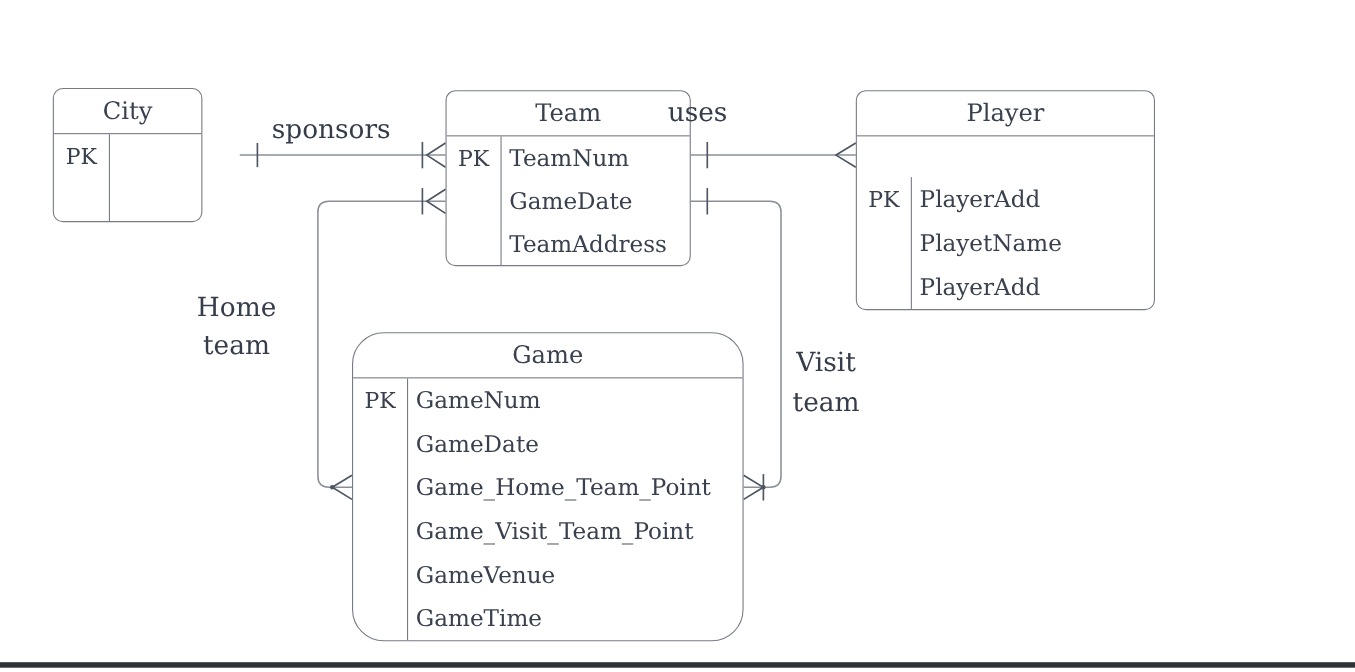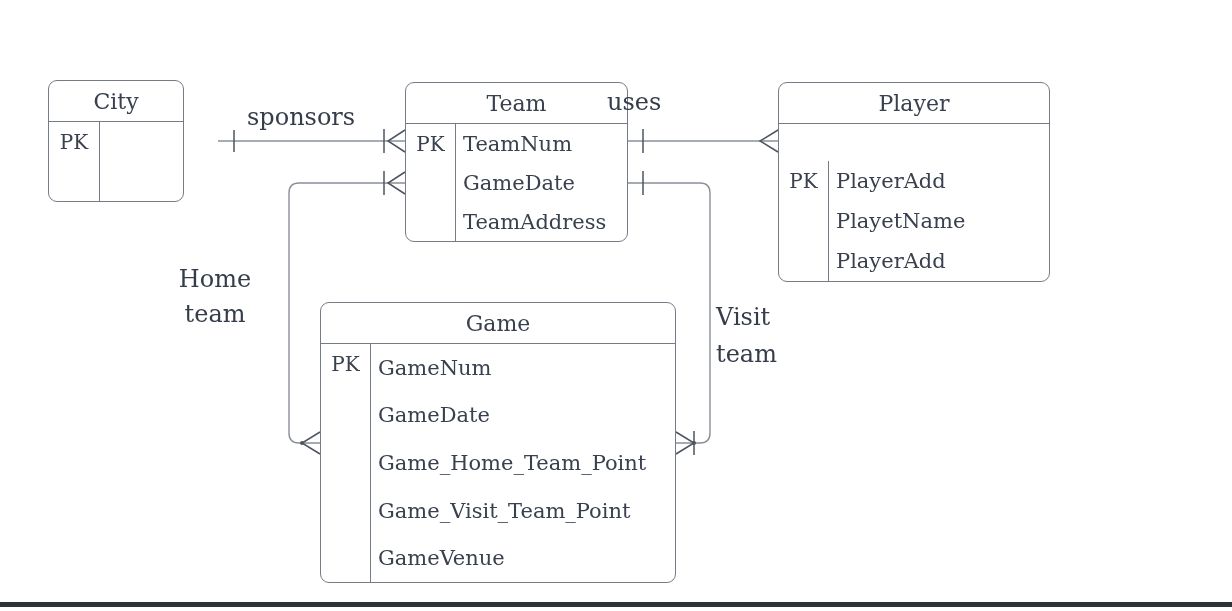--- a/index.html
+++ b/index.html
@@ -150,45 +150,46 @@
         <div class="pk-cell">PK</div>
       </div>
       <div class="attr-col">
         <div class="attr-row">PlayerAdd</div>
         <div class="attr-row">PlayetName</div>
         <div class="attr-row">PlayerAdd</div>
       </div>
     </div>
   </div>
 
-  <div class="entity" style="left:320px; top:302px; width:356px; height:281px;">
+  <div class="entity" style="left:320px; top:302px; width:356px; height:281px;border-radius:29px;">
     <div class="entity-header">Game</div>
     <div class="entity-body">
       <div class="pk-col" style="width:50px;">
         <div class="pk-cell">PK</div>
       </div>
       <div class="attr-col">
         <div class="attr-row">GameNum</div>
         <div class="attr-row">GameDate</div>
         <div class="attr-row">Game_Home_Team_Point</div>
         <div class="attr-row">Game_Visit_Team_Point</div>
         <div class="attr-row">GameVenue</div>
+        <div class="attr-row">GameTime</div>
       </div>
     </div>
   </div>
 
   <div class="rel-label" style="left:247px; top:103px;">sponsors</div>
 
   <div class="rel-label" style="left:607px; top:88px;">uses</div>
 
   <div class="rel-label two-line" style="left:176px; top:262px; width:78px; text-align:center; line-height:35px;">
     <div>Home</div>
     <div>team</div>
   </div>
 
-  <div class="rel-label two-line" style="left:716px; top:299px; width:70px; text-align:left; line-height:37px;">
+  <div class="rel-label two-line" style="left:716px; top:311px; width:70px; text-align:center; line-height:37px;">
     <div>Visit</div>
     <div>team</div>
   </div>
 
   <div class="bottom-rule"></div>
 
 </div>
 
 </body></html>

